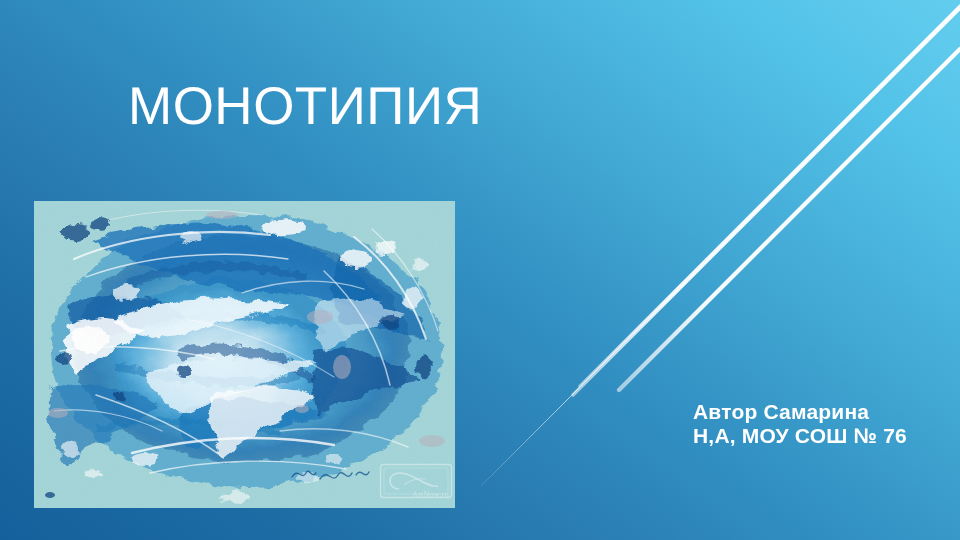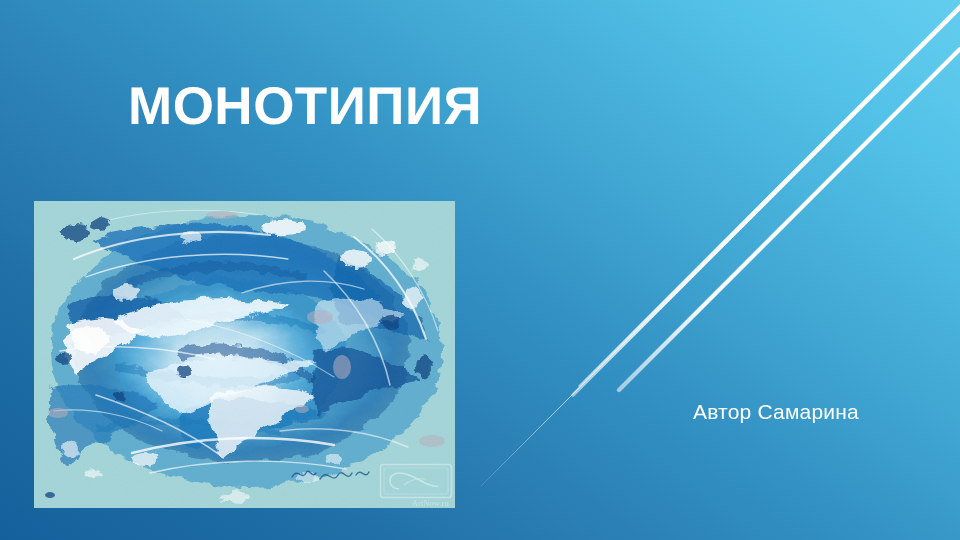--- a/index.html
+++ b/index.html
@@ -32,21 +32,21 @@
     pointer-events: none;
   }
 
   
   #title {
     position: absolute;
     left: 128px;
     top: 79px;
     color: #ffffff;
     font-size: 53px;
-    font-weight: bold;
+    font-weight: normal;
     letter-spacing: 0.5px;
     line-height: 1.05;
     white-space: nowrap;
     text-rendering: geometricPrecision;
   }
 
   
   #artwork-frame {
     position: absolute;
     left: 34px;
@@ -67,37 +67,37 @@
     position: absolute;
     right: 2px;
     bottom: 1px;
     width: 74px;
     height: 44px;
     opacity: 0.5;
   }
   #artwork-watermark-text {
     position: absolute;
     right: 6px;
-    bottom: 0;
+    bottom: 9px;
     font-size: 8px;
     color: #cfe6ea;
     font-family: "Liberation Serif", serif;
     letter-spacing: 0.3px;
     opacity: 0.85;
     margin-left: 40px;
   }
 
   
   #author-block {
     position: absolute;
     left: 693px;
     top: 400px;
     color: #ffffff;
     font-size: 21px;
-    font-weight: 400;
+    font-weight: 700;
     line-height: 24px;
     letter-spacing: 0.2px;
     white-space: nowrap;
   }
   #author-block div {
     height: 24px;
   }
 </style>
 </head>
 <body>
@@ -280,15 +280,16 @@
       <rect x="5" y="5" width="64" height="26" rx="2" fill="none" stroke="#ffffff" stroke-width="0.8" opacity="0.5"></rect>
       <path d="M20 26 C14 26 11 22 11 18 C11 13 15 10 21 10 C29 10 36 15 44 19
                C50 22 55 24 59 23" fill="none" stroke="#ffffff" stroke-width="1.6" opacity="0.8"></path>
       <path d="M25 22 C31 17 39 15 47 16" fill="none" stroke="#ffffff" stroke-width="1.1" opacity="0.6"></path>
     </svg>
     <div id="artwork-watermark-text">ArtNow.ru</div>
   </div>
 
   <div id="author-block">
       <div>Автор Самарина</div>
+      <div>Н,А, МОУ СОШ № 76</div>
     </div>
 
 </div>
 
 </body></html>

